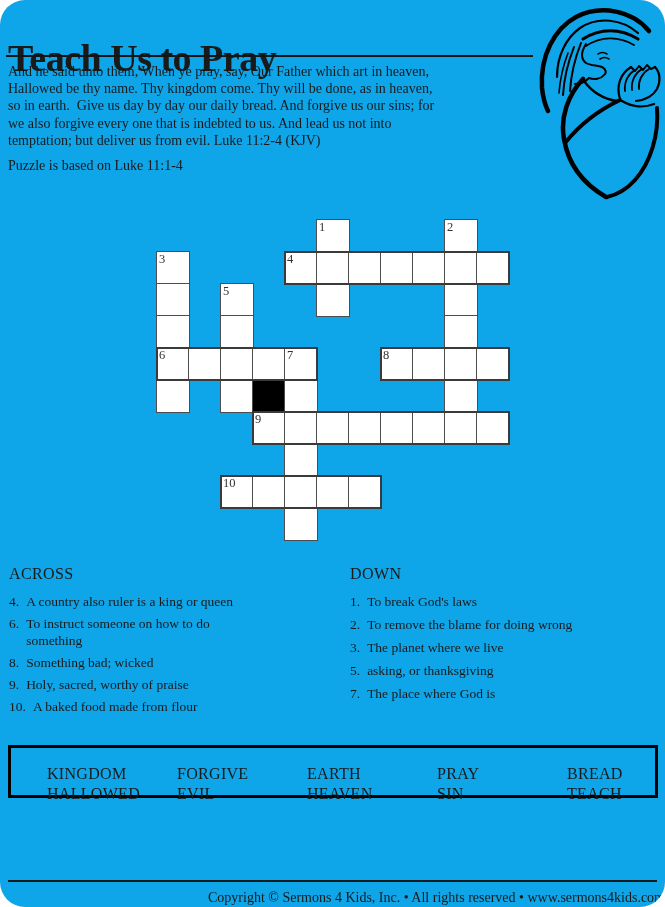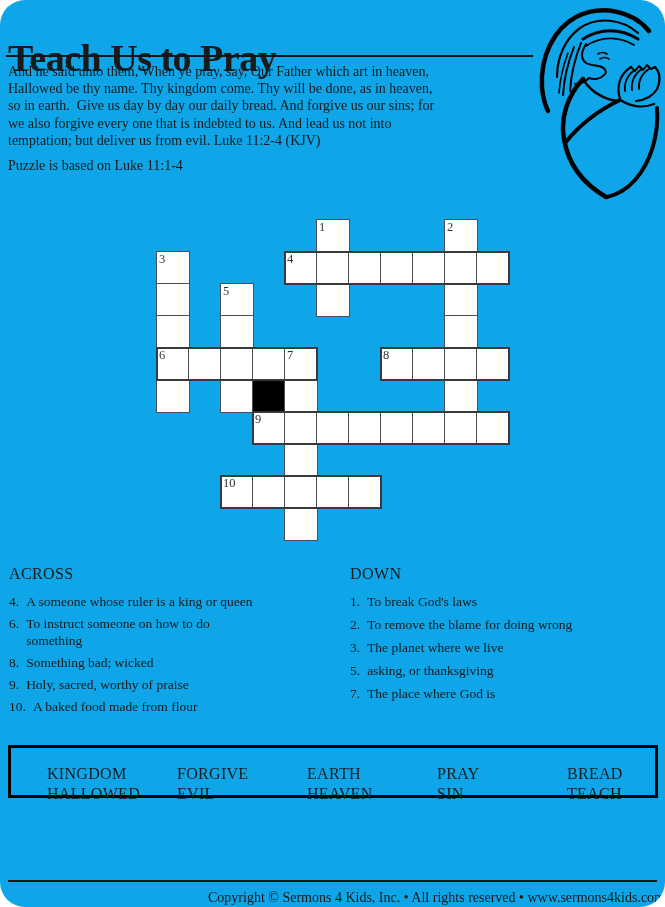--- a/index.html
+++ b/index.html
@@ -177,21 +177,21 @@
       <div class="word-outline" style="left: 252px; top: 411px; width: 257.5px; height: 33.5px;"></div>
       <div class="word-outline" style="left: 220px; top: 475px; width: 161.5px; height: 33.5px;"></div>
     </div>
 
   <div class="clues across">
     <div class="clues-heading">ACROSS</div>
     <div id="across-list">
         <div class="clue">
           <span class="clue-num">4.</span>
           <span class="clue-text">
-            <div>A someone whose ruler is a king or queen</div>
+            <div>A country also ruler is a king or queen</div>
           </span>
         </div>
         <div class="clue">
           <span class="clue-num">6.</span>
           <span class="clue-text">
             <div>To instruct someone on how to do</div>
             <div>something</div>
           </span>
         </div>
         <div class="clue">

